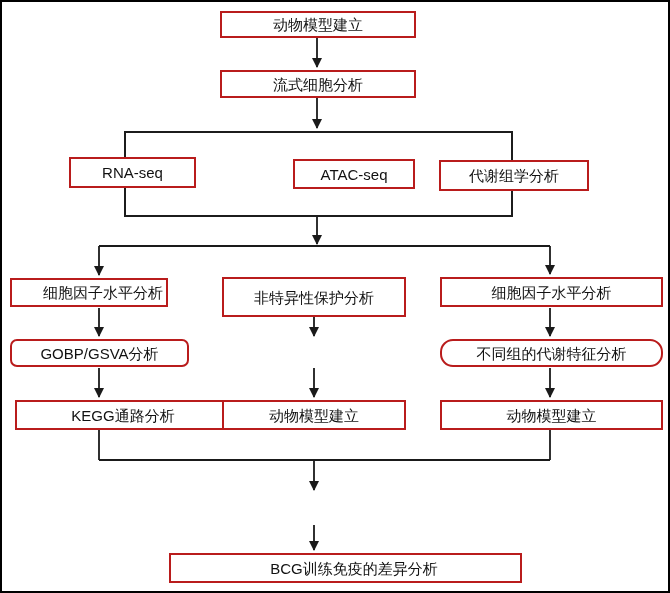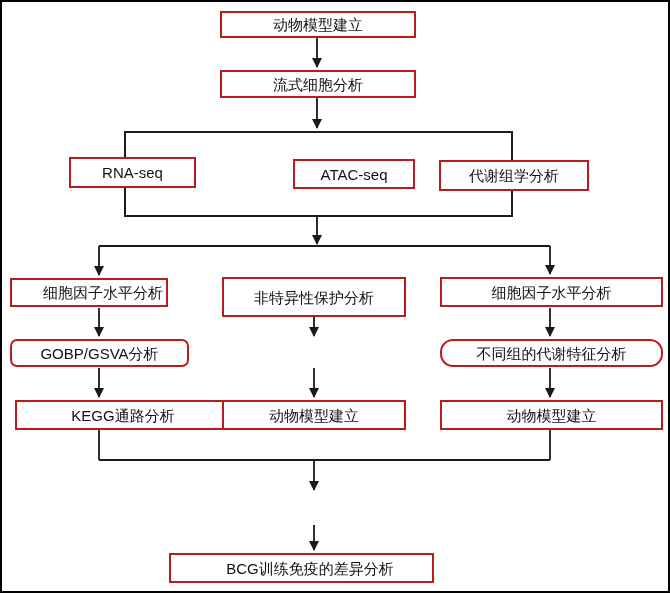--- a/index.html
+++ b/index.html
@@ -98,15 +98,15 @@
 
   <div class="node" style="left:438px; top:337px; width:223px; height:28px;border-radius:13px;">不同组的代谢特征分析</div>
 
   <div class="node" style="left:13px; top:398px; width:216px; height:30px;">KEGG通路分析</div>
 
   <div class="node" style="left:220px; top:398px; width:184px; height:30px;">动物模型建立</div>
 
   <div class="node" style="left:438px; top:398px; width:223px; height:30px;">动物模型建立</div>
 
 
-  <div class="node" style="left:167px; top:551px; width:265px; height:30px;padding-left:17px;">BCG训练免疫的差异分析</div>
+  <div class="node" style="left:167px; top:551px; width:353px; height:30px;padding-left:17px;">BCG训练免疫的差异分析</div>
 
 </div>
 
 </body></html>

